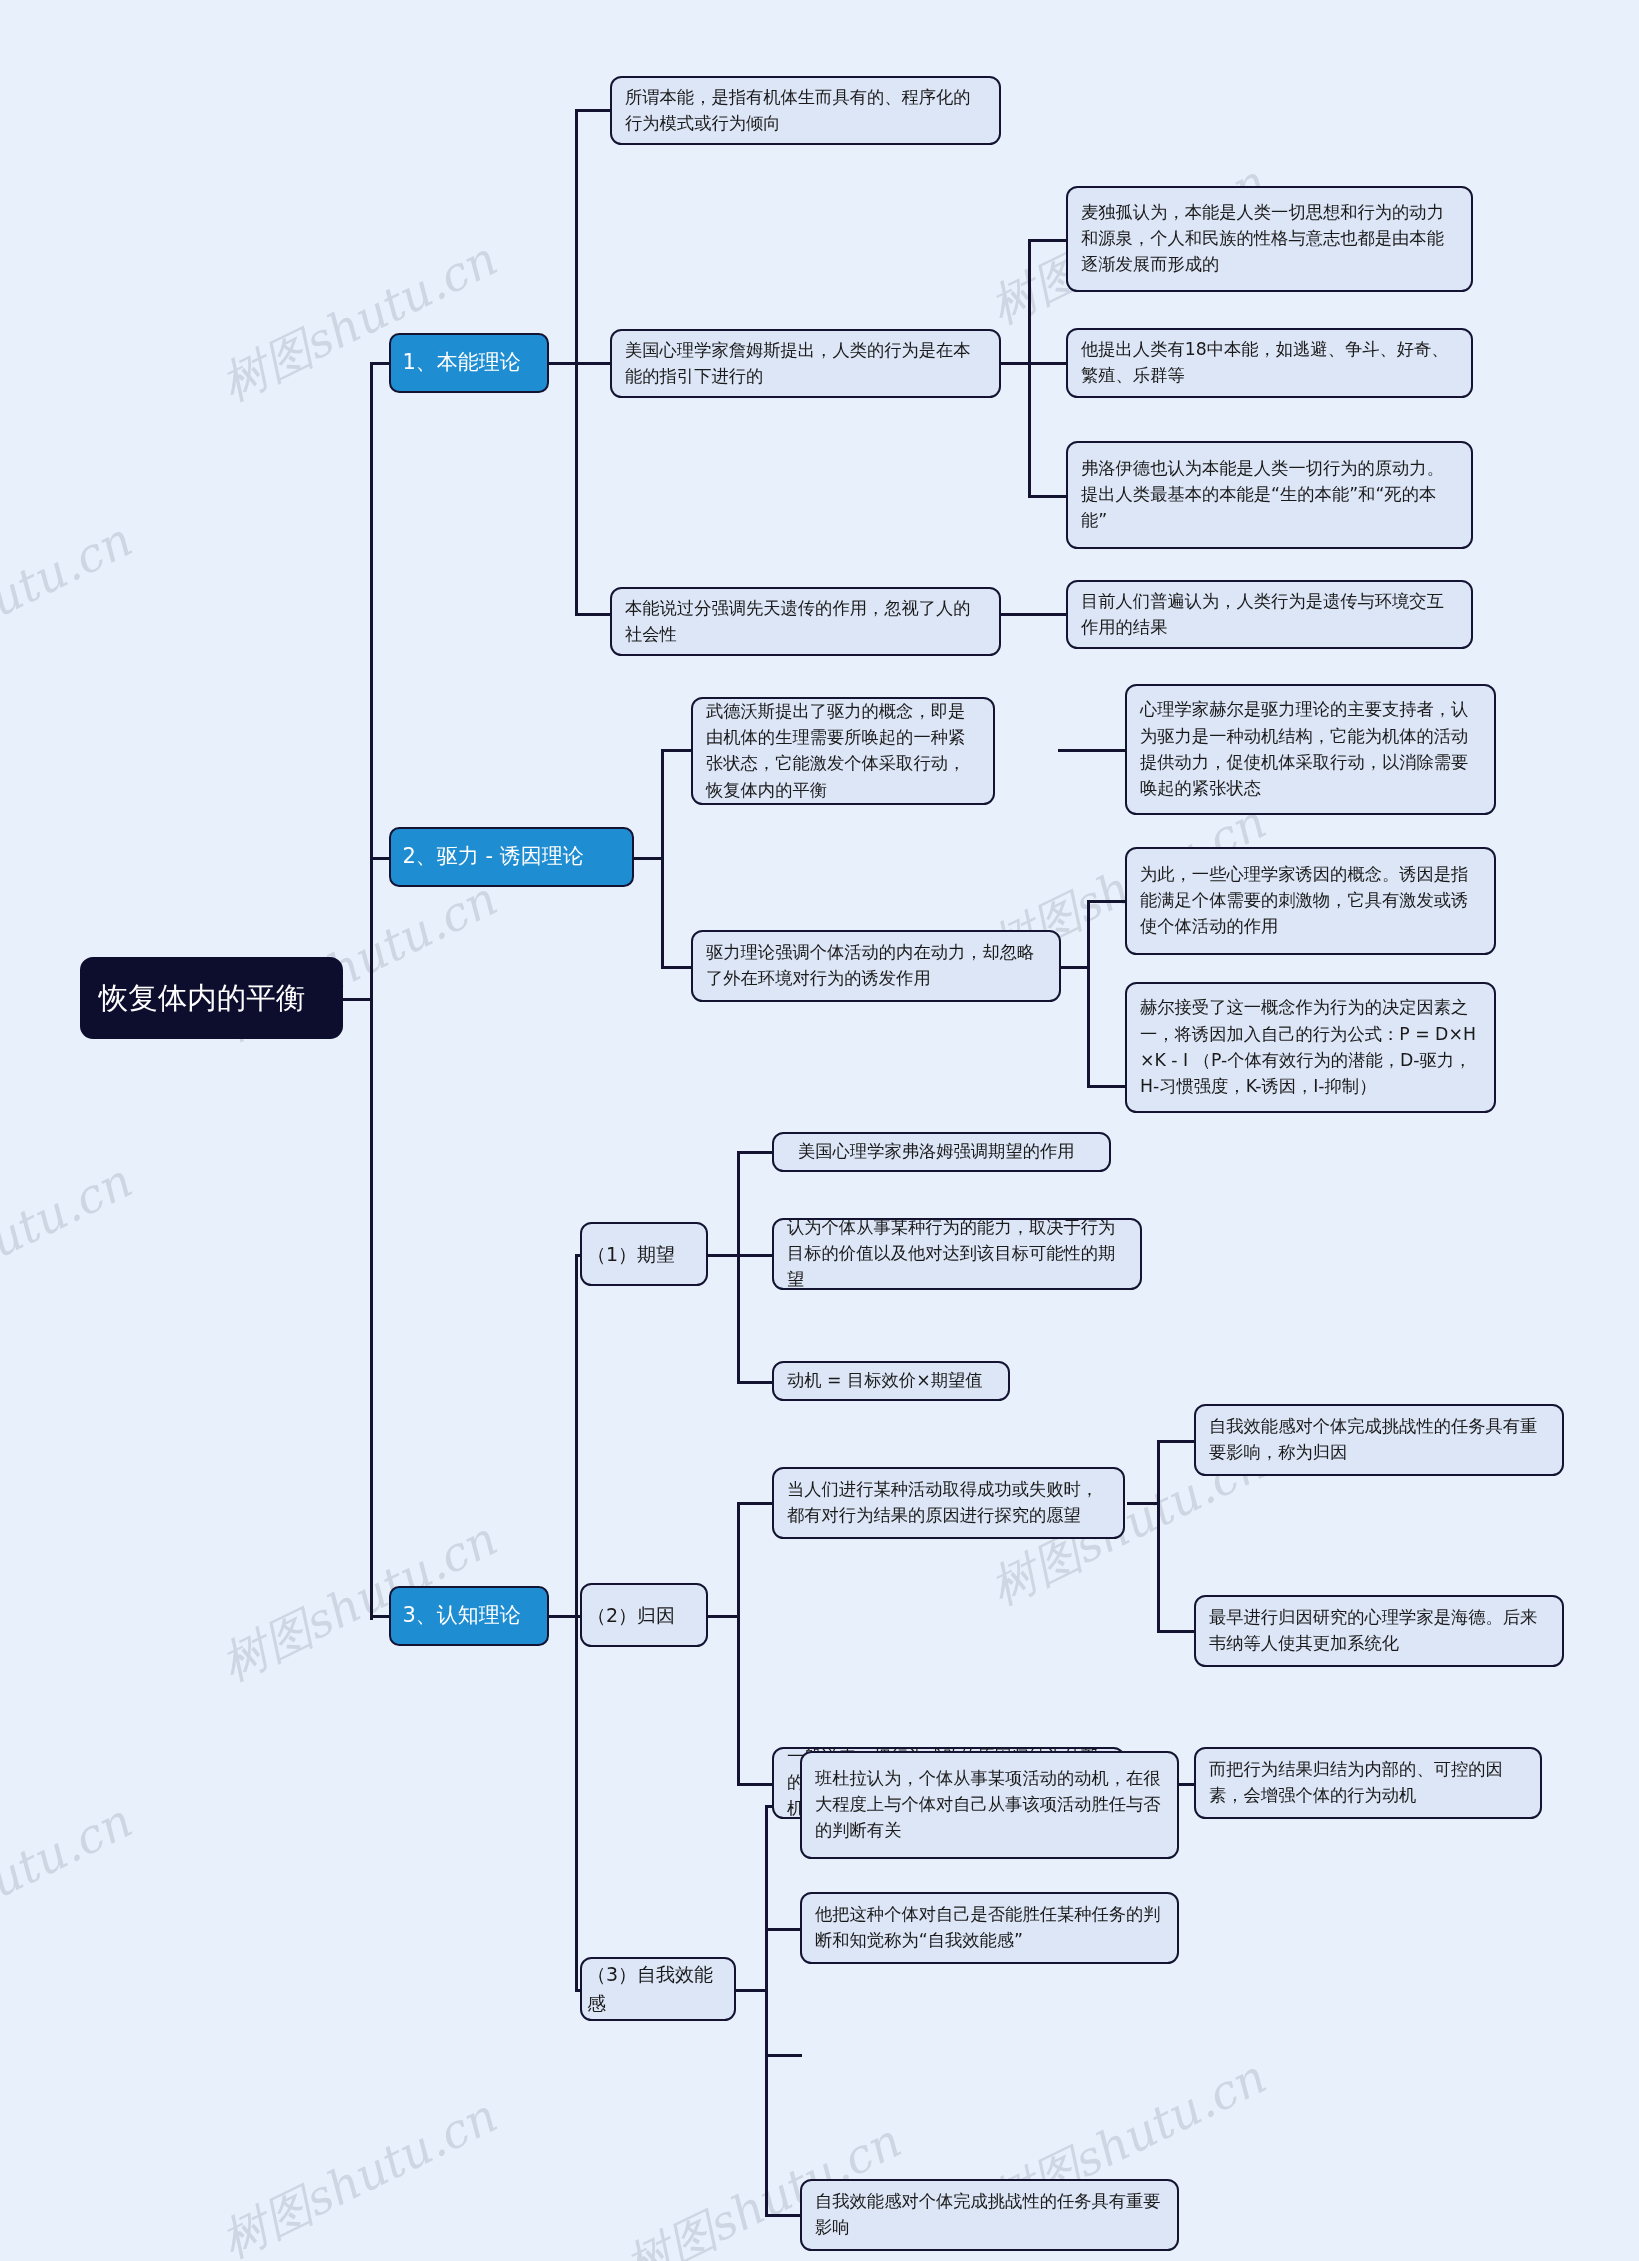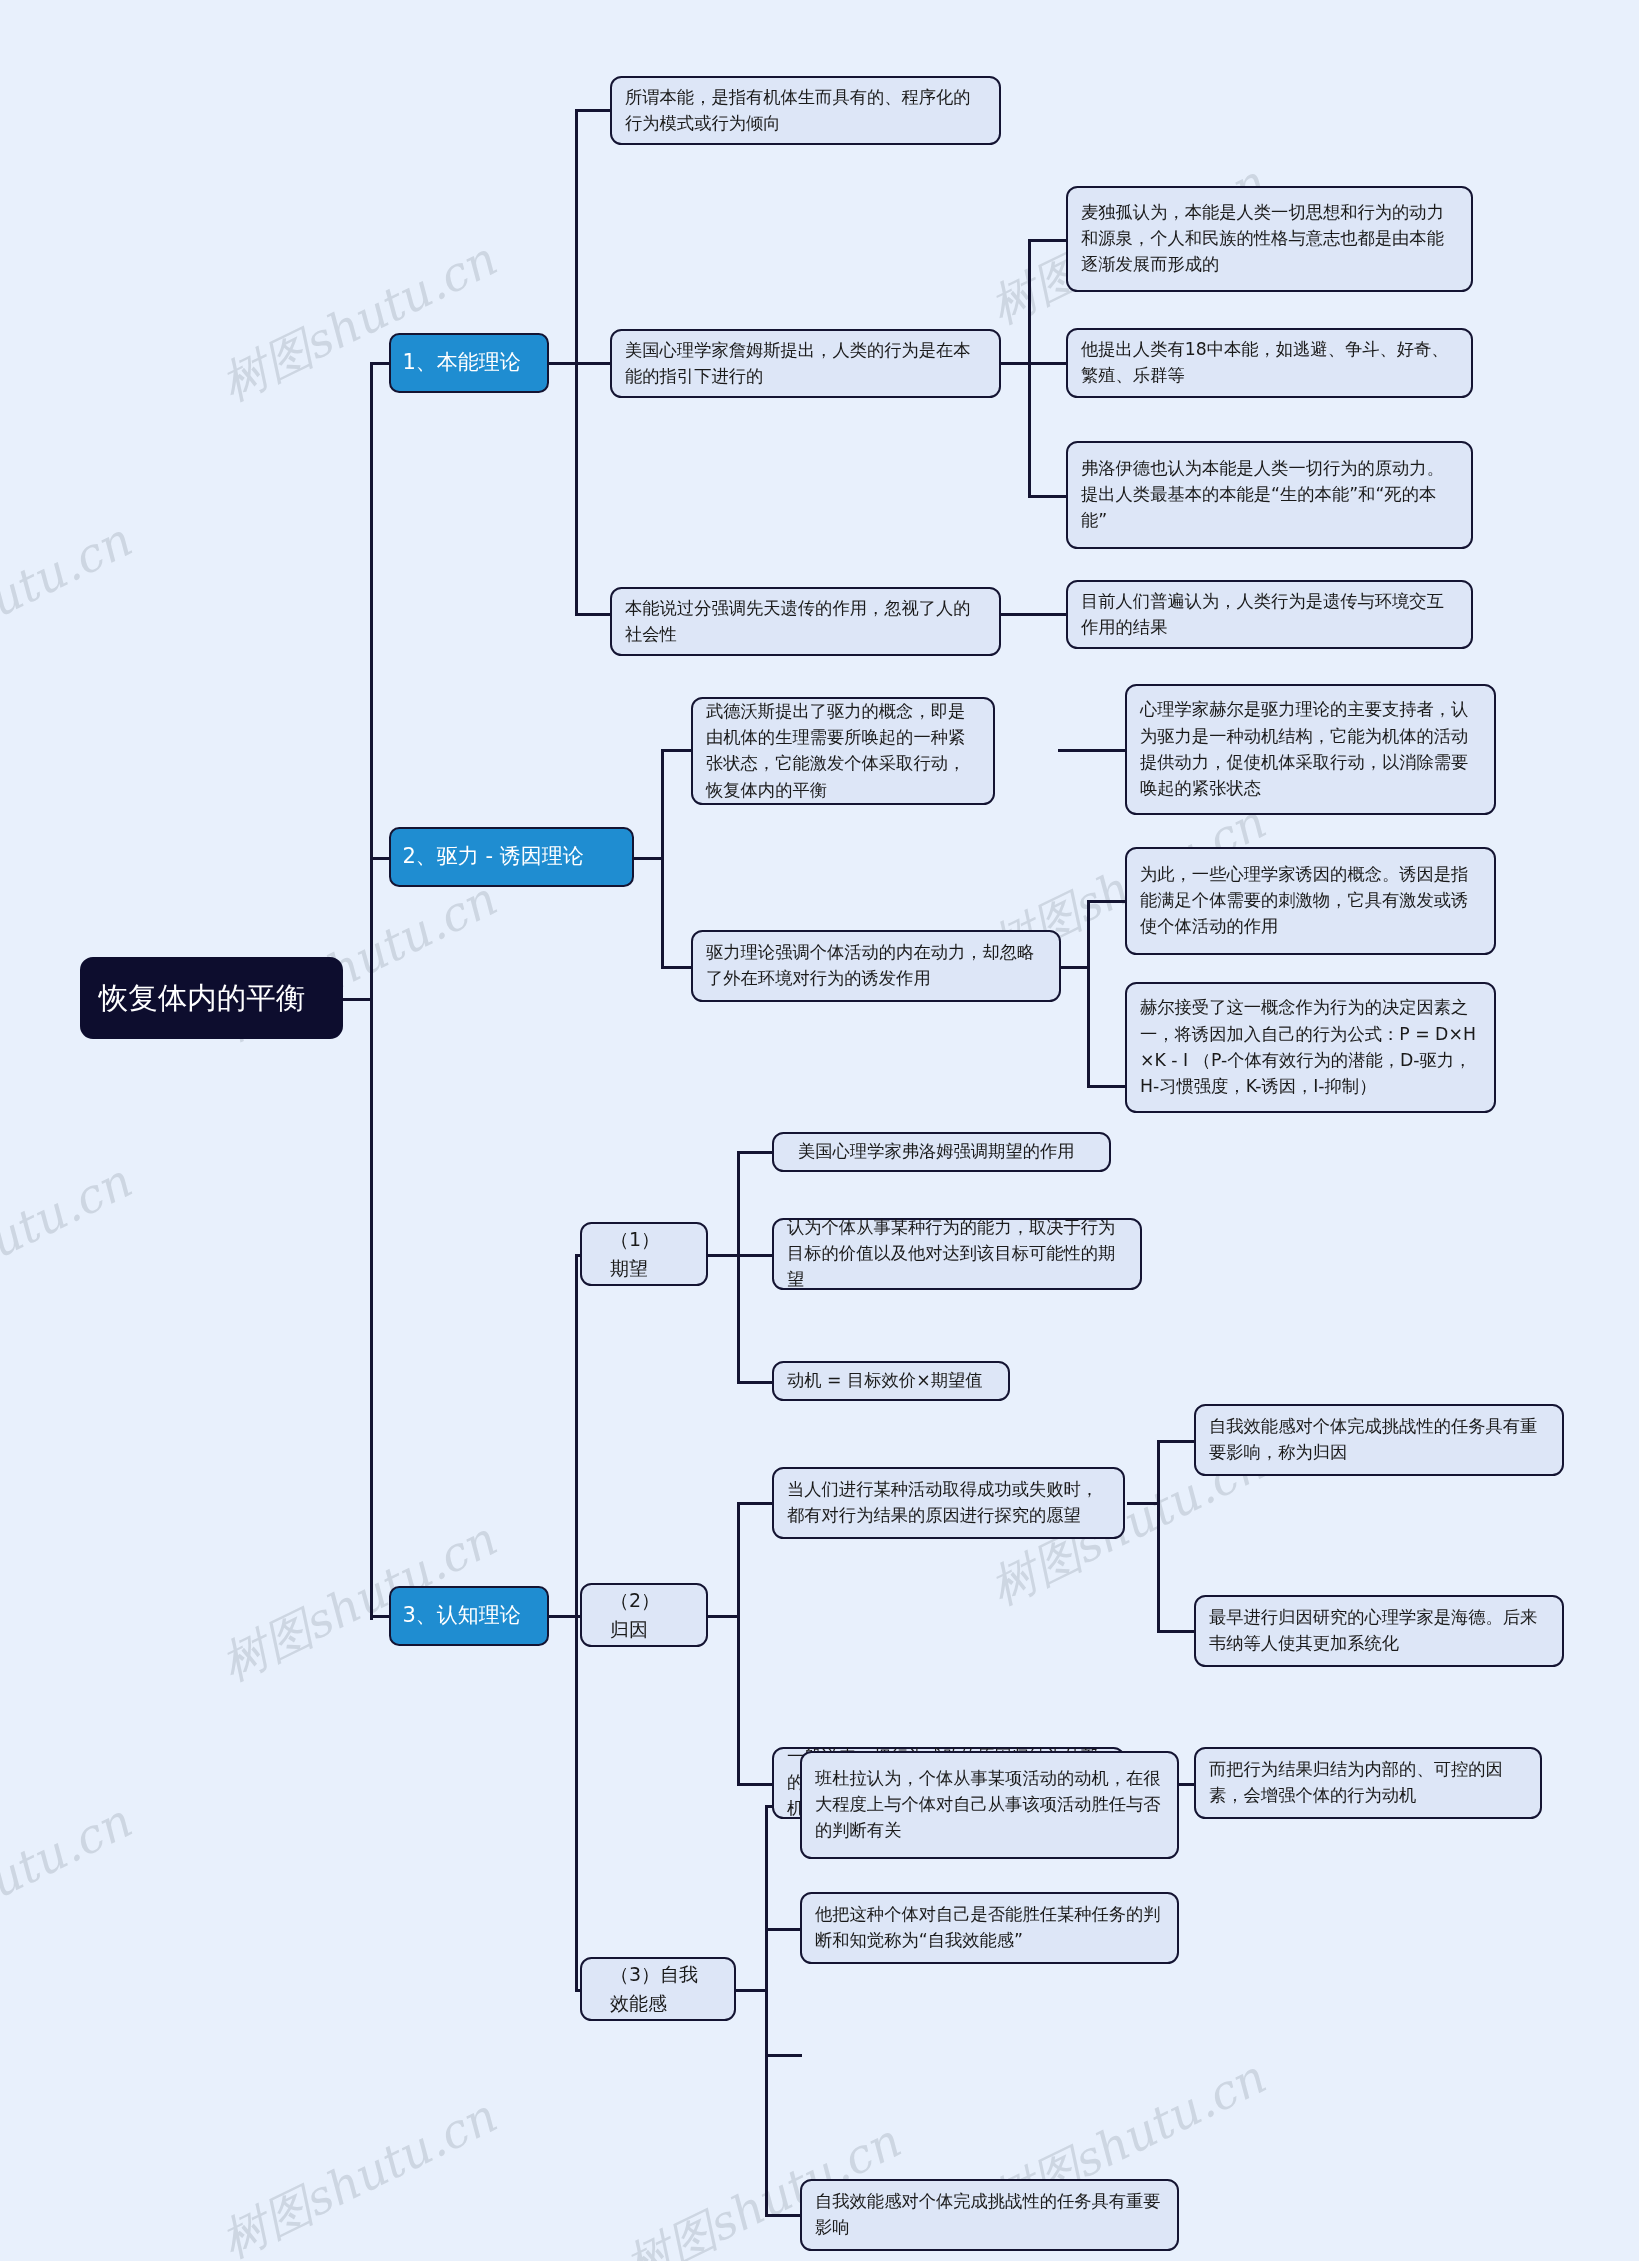--- a/index.html
+++ b/index.html
@@ -66,21 +66,21 @@
     justify-content: center;
     padding: 9px 11.5px;
   }
   .node.sub {
     background: #dde6f7;
     border-color: #141432;
     color: #1a1a1a;
     font-size: 19px;
     border-radius: 11.5px;
     justify-content: center;
-    padding: 9px 28px;
+    padding: 9px 5px;
   }
 </style>
 </head>
 <body>
 
 <div id="stage">
 
   <div class="wm" style="left:211px;  top:359px;">树图shutu.cn</div>
   <div class="wm" style="left:980px; top:282px;">树图shutu.cn</div>
   <div class="wm" style="left:211px;  top:999px;">树图shutu.cn</div>

